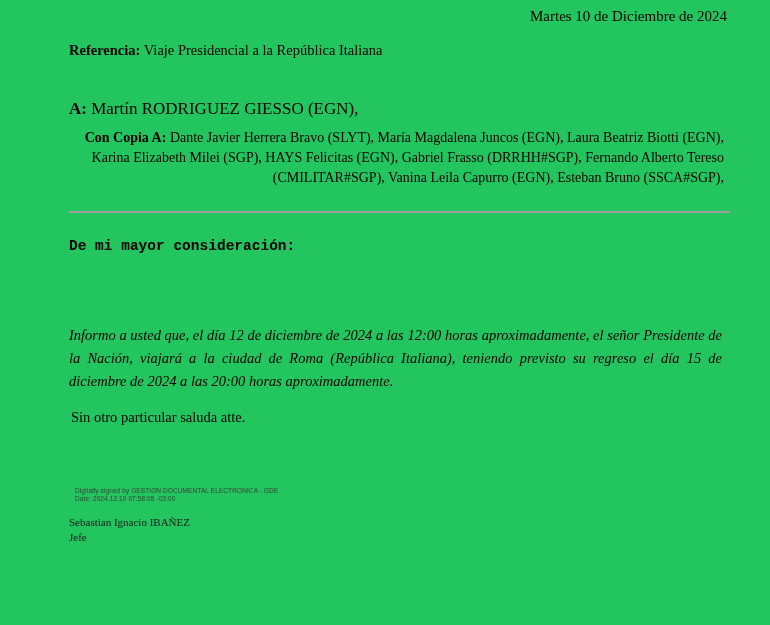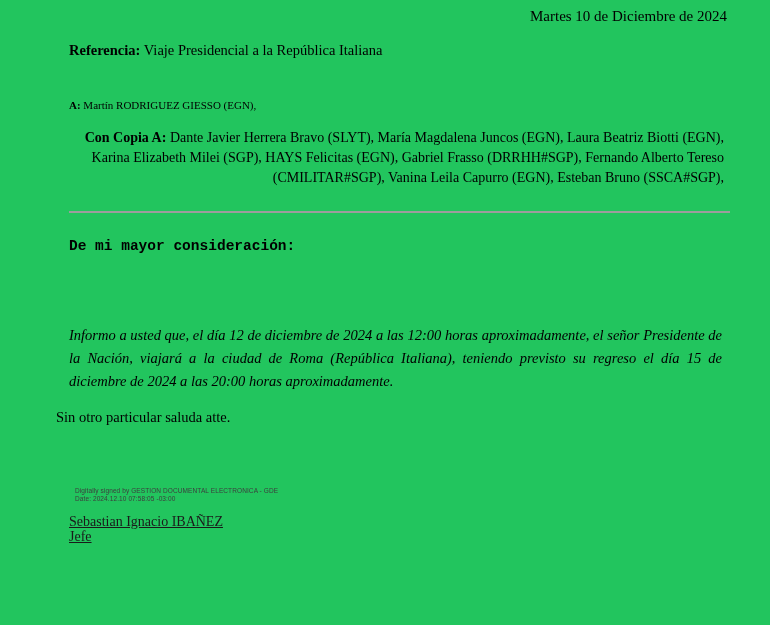--- a/index.html
+++ b/index.html
@@ -37,21 +37,21 @@
     top: 42px;
     left: 69px;
     right: 48px;
     font-size: 14.5px;
   }
   .to-line {
     position: absolute;
     top: 99px;
     left: 69px;
     right: 48px;
-    font-size: 11px;
+    font-size: 17px;
   }
   .cc-paragraph {
     position: absolute;
     top: 128px;
     left: 69px;
     width: 655px;
     font-size: 14px;
     line-height: 20px;
     text-align: right;
   }
@@ -83,41 +83,40 @@
     width: 653px;
     font-size: 14.5px;
     font-style: italic;
     line-height: 23px;
     text-align: justify;
     margin-top: 20px;
   }
   .closing {
     position: absolute;
     top: 409px;
-    left: 56px;
+    left: 71px;
     font-size: 14.5px;
   }
   .digital-signature {
     position: absolute;
     top: 487px;
     left: 75px;
     font-family: "Liberation Sans", "DejaVu Sans", sans-serif;
     font-size: 6.5px;
     line-height: 7.5px;
     color: #3d3d3d;
     letter-spacing: 0.1px;
   }
   .signer-block {
     position: absolute;
     top: 515px;
     left: 69px;
-    font-size: 14px;
+    font-size: 11px;
     line-height: 14.5px;
     color: #1a1a1a;
-    text-decoration: underline;
   }
 </style>
 </head>
 <body>
 
 <div class="page">
 
   <div class="header-city">CIUDAD DE BUENOS AIRES</div>
 
   <div class="header-date">Martes 10 de Diciembre de 2024</div>

